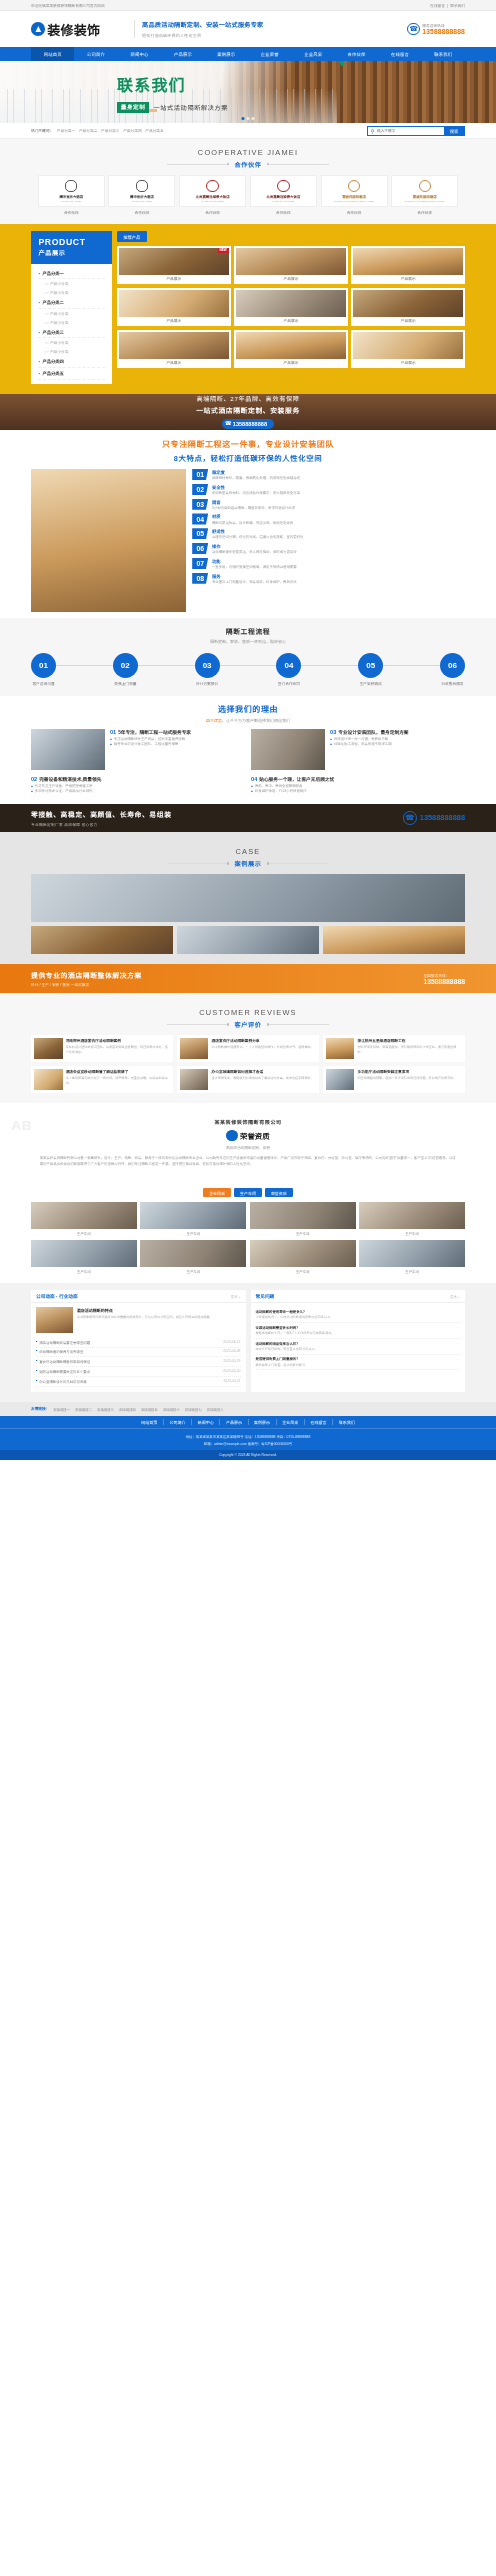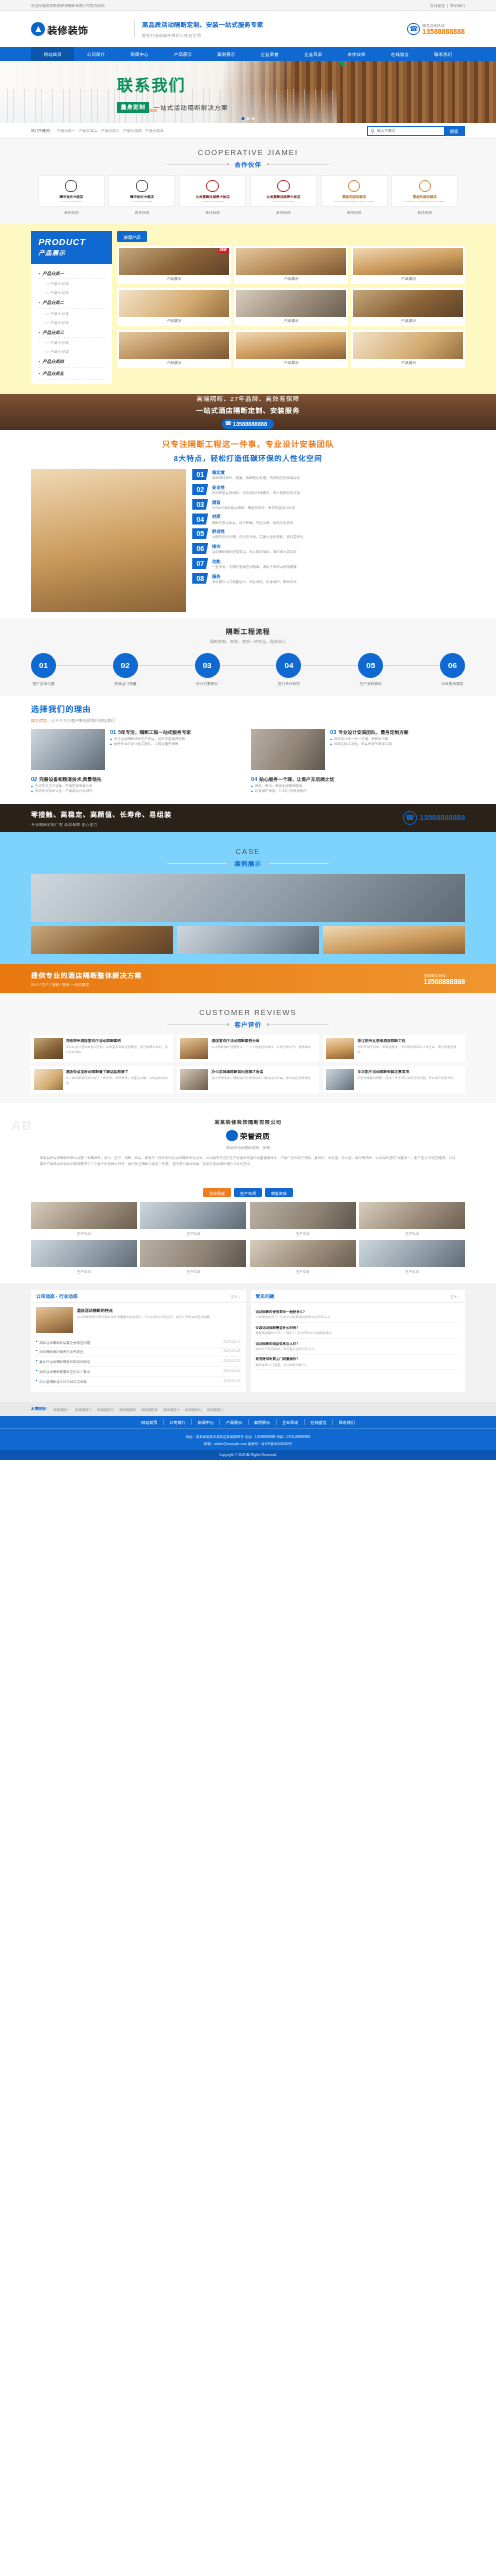--- a/index.html
+++ b/index.html
@@ -20,21 +20,21 @@
 
   
   .header { height:36px; background:#fff; display:flex; align-items:center; }
   .header .wrap { display:flex; align-items:center; }
   .logo { display:flex; align-items:center; gap:2.5px; width:99px; }
   .logo-mark {
     width:13.7px; height:13.7px; border-radius:50%; background:#0b64c8;
     display:flex; align-items:center; justify-content:center;
   }
   .logo-mark svg { width:8.7px; height:8.7px; }
-  .logo-text { font-size:10px; font-weight:bold; color:#1a1a1a; letter-spacing:0.3px; }
+  .logo-text { font-size:13px; font-weight:bold; color:#1a1a1a; letter-spacing:0.3px; }
   .head-slogan { flex:1; border-left:0.6px solid #e0e0e0; padding-left:7.4px; margin-left:3.7px; }
   .head-slogan .l1 { font-size:6.2px; font-weight:bold; color:#0b64c8; letter-spacing:0.2px; }
   .head-slogan .l2 { font-size:4px; color:#999; margin-top:2.5px; letter-spacing:0.2px; }
   .head-tel { display:flex; align-items:center; gap:2.5px; }
   .tel-icon {
     width:12.4px; height:12.4px; border:0.9px solid #0b64c8; border-radius:50%;
     display:flex; align-items:center; justify-content:center; color:#0b64c8; font-size:6.8px;
   }
   .tel-label { font-size:3.7px; color:#888; }
   .tel-num { font-size:6.8px; font-weight:bold; color:#f07800; letter-spacing:0.1px; }
@@ -112,21 +112,21 @@
   }
   .partner-seal { width:12.4px; height:12.4px; border-radius:50%; border:0.9px solid #b3252a; }
   .partner-seal.g { border-color:#555; border-radius:40%; }
   .partner-seal.o { border-color:#c98a3c; }
   .partner-name { font-size:3.4px; font-weight:bold; color:#7a2a2a; }
   .partner-name.dk { color:#333; } .partner-name.og { color:#a8701f; }
   .partner-en { font-size:2.2px; color:#aaa; }
   .partner-cap { text-align:center; font-size:3.7px; color:#777; margin-top:3.1px; }
 
   
-  .product { background:#fef9c3; padding:7.4px 0 10px;font-style:italic; }
+  .product { background:#eab308; padding:7.4px 0 10px; }
   .product .wrap { display:flex; gap:5px; }
   .prod-side { width:81px; background:#fff; }
   .prod-side-hd { background:#1069d0; color:#fff; padding:6.2px 7.4px; }
   .prod-side-hd .en { font-size:8.7px; font-weight:bold; letter-spacing:0.6px; }
   .prod-side-hd .cn { font-size:6.2px; font-weight:bold; margin-top:1.2px; letter-spacing:0.6px; }
   .cat { padding:3.7px 7.4px; }
   .cat > .c1 { font-size:4.3px; color:#333; font-weight:bold; padding:2.5px 0; border-bottom:0.6px dashed #eee; }
   .cat > .c1:before { content:"\2022"; color:#1069d0; margin-right:2.5px; }
   .cat .c2 { font-size:3.7px; color:#999; padding:1.9px 0 1.9px 6.2px; }
   .cat .c2:before { content:">> "; color:#ccc; }
@@ -186,21 +186,21 @@
   .flow-steps:before { content:""; position:absolute; left:12.4px; right:12.4px; top:12.4px; height:0.6px; background:#d8d8d8; }
   .flow-step { position:relative; z-index:2; width:25px; }
   .flow-circle {
     width:25px; height:25px; border-radius:50%; background:#1069d0; color:#fff;
     display:flex; align-items:center; justify-content:center; font-size:8px; font-weight:bold;
   }
   .flow-lb { font-size:3.7px; color:#777; margin-top:3.1px; }
 
   
   .reason { background:#fff; padding:7.4px 0 8.7px; }
-  .reason-hd { text-align:left; }
+  .reason-hd { text-align:center; }
   .reason-hd .h { font-size:8px; font-weight:bold; color:#1069d0; letter-spacing:0.6px; }
   .reason-hd .s { font-size:4px; color:#999; margin-top:2.5px; }
   .reason-hd .s em { font-style:normal; color:#ef7c1f; }
   .reason-body { display:flex; gap:6.2px; margin-top:6.2px; }
   .reason-col { flex:1; display:flex; flex-direction:column; gap:6.2px; }
   .r-item { display:flex; gap:5px; }
   .r-pic { width:74px; height:41px; flex:none; }
   .r-tx { flex:1; }
   .r-tx .rt { font-size:4.7px; font-weight:bold; color:#333; }
   .r-tx .rt i { color:#1069d0; font-style:normal; font-size:5.6px; margin-right:1.9px; }
@@ -210,21 +210,21 @@
   
   .cta2 { height:28.5px; background:#2a2119; position:relative; overflow:hidden; }
   .cta2 .wrap { display:flex; align-items:center; justify-content:space-between; height:28.5px; }
   .cta2 .left .a { font-size:6.8px; color:#fff; font-weight:bold; letter-spacing:0.6px; }
   .cta2 .left .b { font-size:3.7px; color:#bbb; margin-top:2.5px; letter-spacing:0.3px; }
   .cta2 .right { display:flex; align-items:center; gap:3.1px; }
   .cta2 .ring { width:13.7px;height:13.7px;border:0.9px solid #1069d0;border-radius:50%;display:flex;align-items:center;justify-content:center;color:#1069d0;font-size:7.4px; }
   .cta2 .num { font-size:7.4px; font-weight:bold; color:#1069d0; }
 
   
-  .cases { background:#7dd3fc; padding:6.2px 0 10px; }
+  .cases { background:#e5e5e5; padding:6.2px 0 10px; }
   .case-big { height:48px; margin-bottom:3.7px; }
   .case-row { display:grid; grid-template-columns:repeat(3,1fr); gap:3.7px; }
   .case-cell { height:28.5px; }
 
   
   .band { height:28.5px; background:linear-gradient(90deg,#e8780f,#f0952f); position:relative; overflow:hidden; }
   .band .wrap { display:flex; align-items:center; justify-content:space-between; height:28.5px; }
   .band .bt { font-size:6.8px; color:#fff; font-weight:bold; letter-spacing:0.6px; }
   .band .bs { font-size:3.7px; color:#ffe6cc; margin-top:1.9px; }
   .band .bnum { font-size:6.8px; font-weight:bold; color:#fff; }

